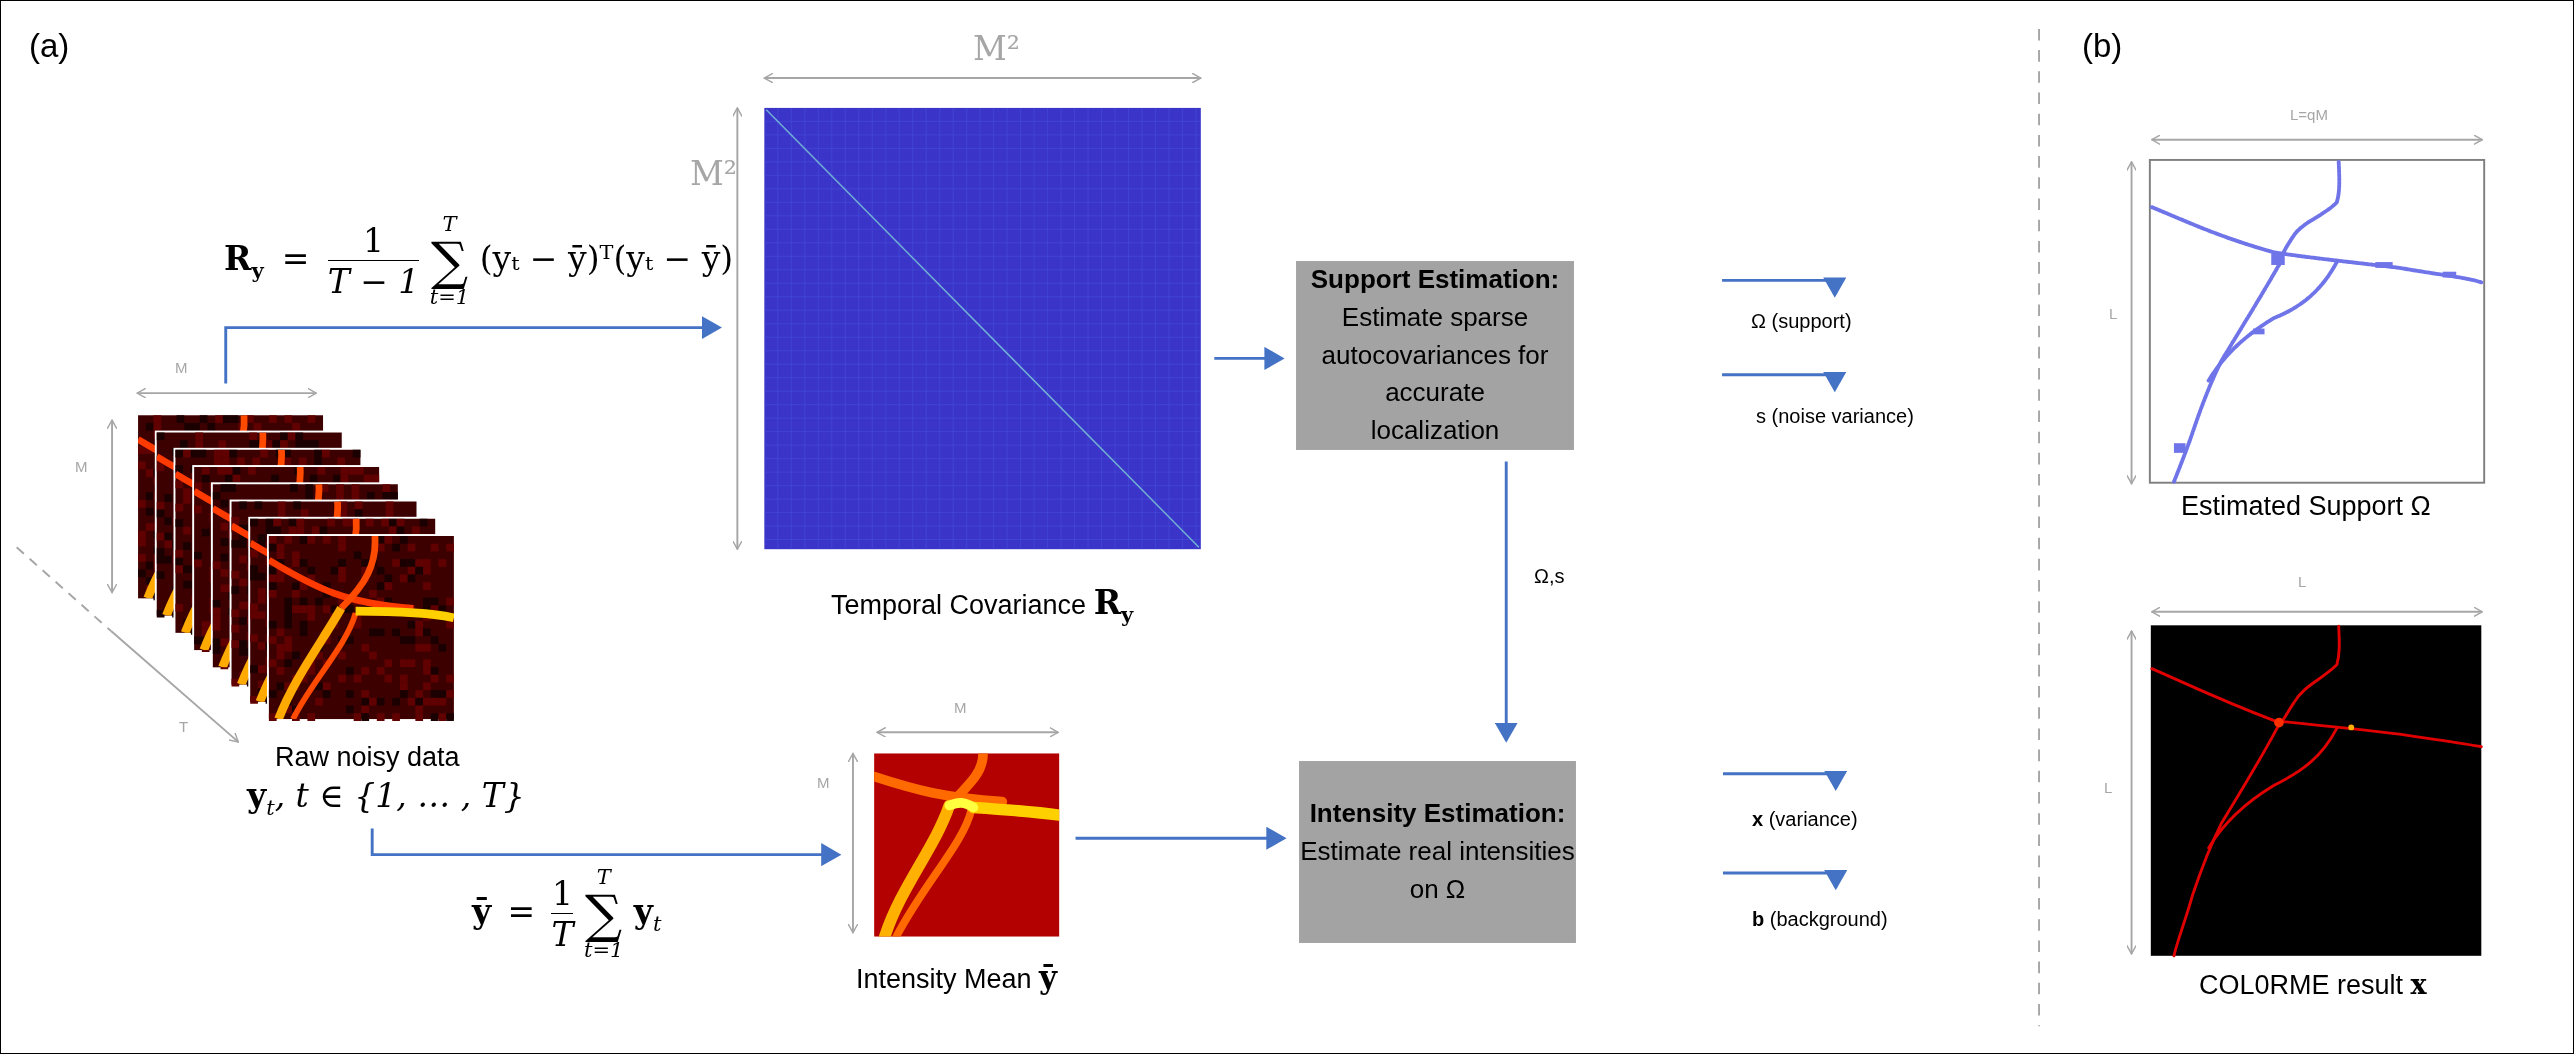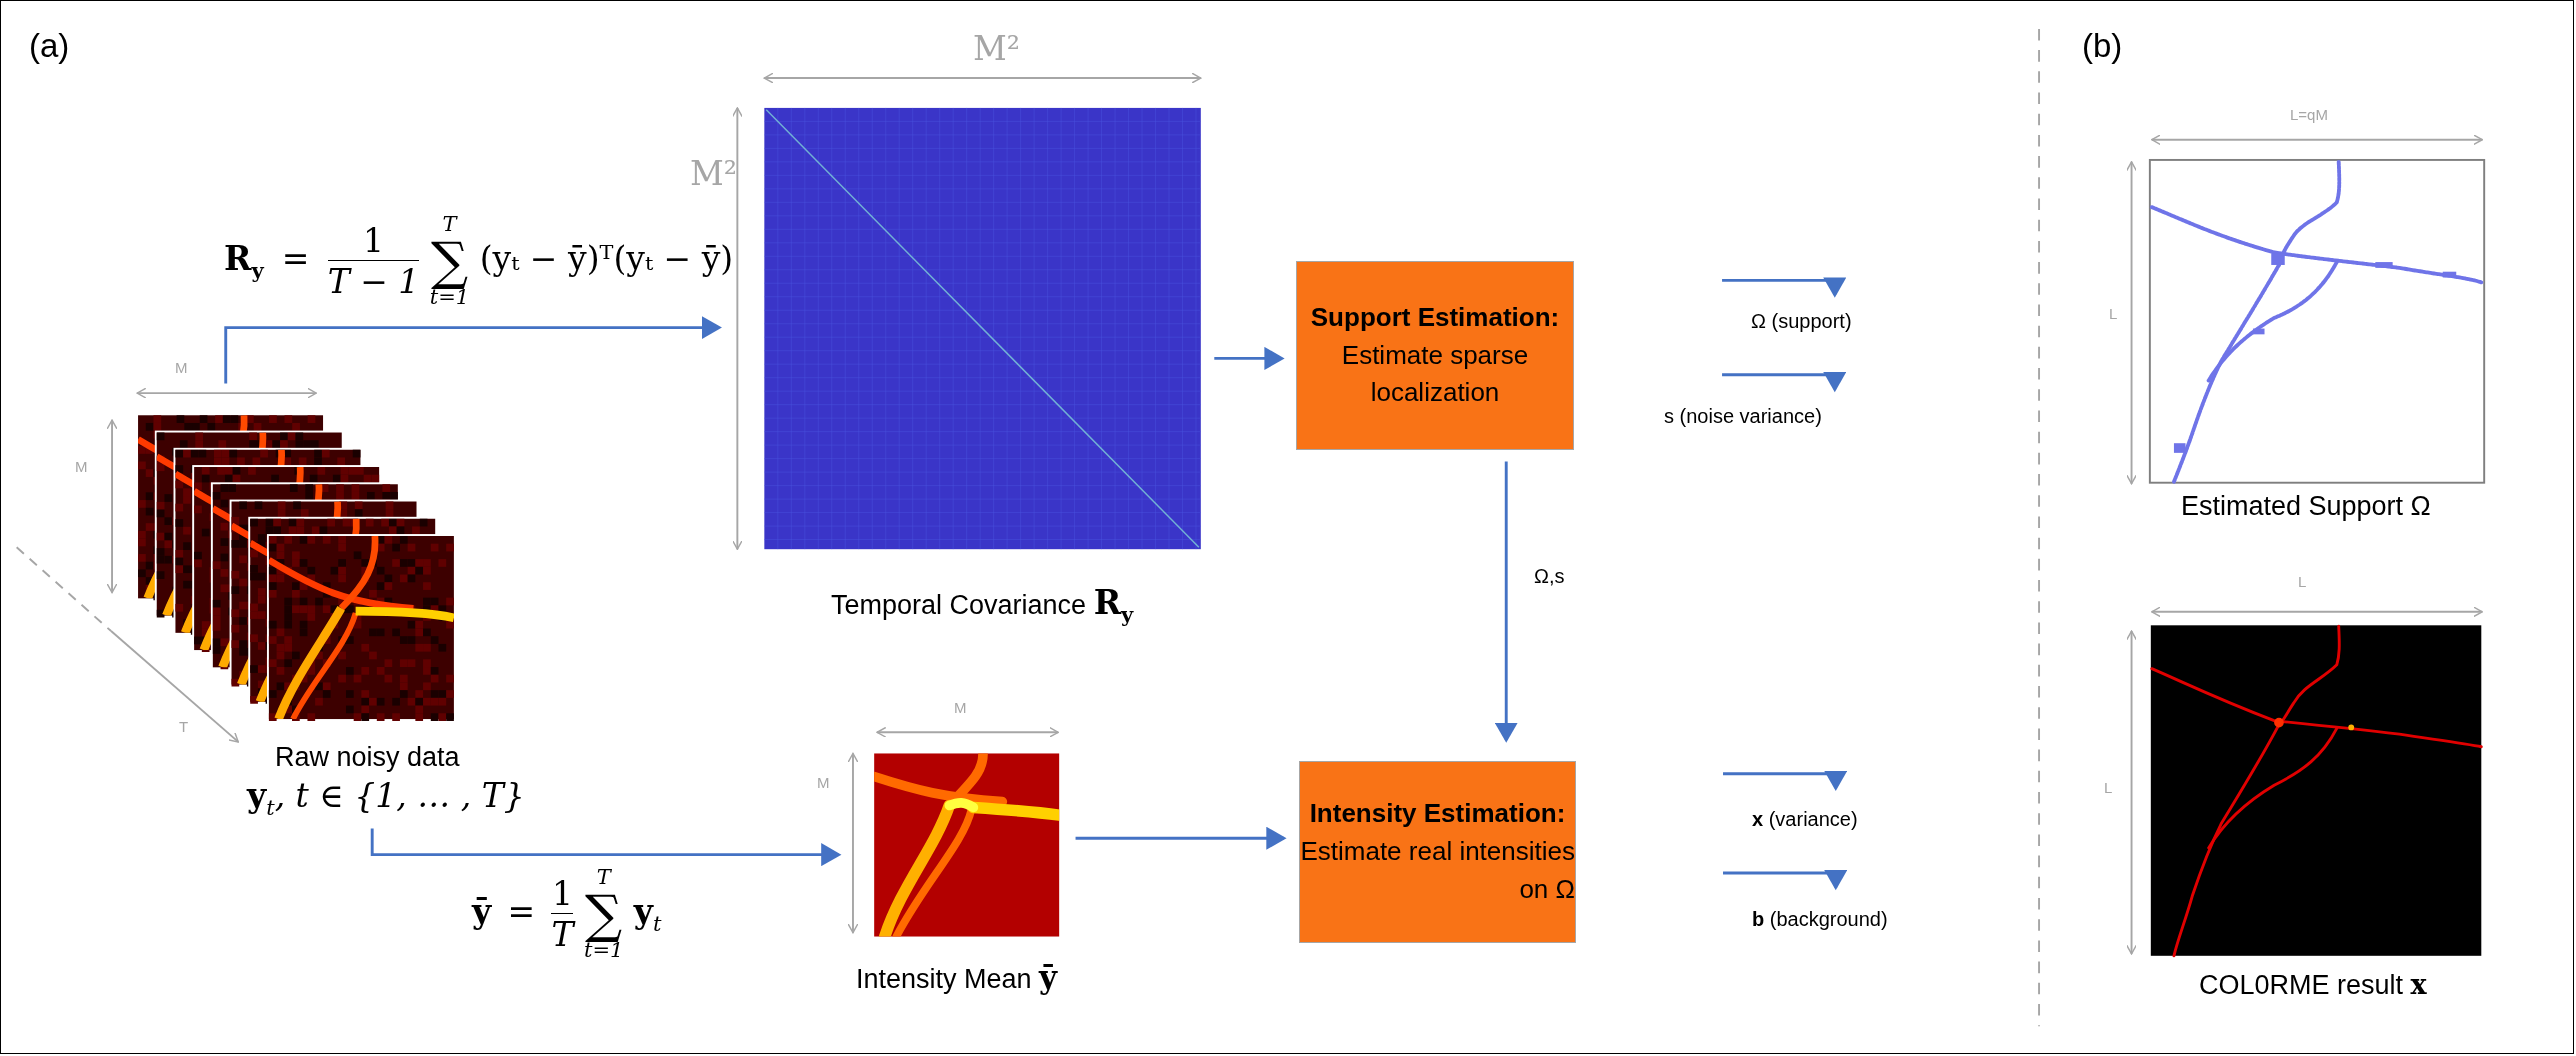--- a/index.html
+++ b/index.html
@@ -5,21 +5,21 @@
   html, body { margin: 0; padding: 0; background: #ffffff; }
   body { width: 2576px; height: 1056px; position: relative; overflow: hidden; font-family: "Liberation Sans", "DejaVu Sans", sans-serif; }
   .frame { position: absolute; left: 0; top: 0; width: 2572px; height: 1052px; border: 1.9px solid #000; box-sizing: content-box; }
   .abs { position: absolute; }
   .panel-label { font-size: 33px; color: #000; }
   .dim { color: #a6a6a6; font-size: 15px; }
   .dim-serif { color: #a6a6a6; font-family: "DejaVu Serif", serif; font-size: 33px; }
   .caption { font-size: 27px; color: #000; white-space: nowrap; }
   .caption b { font-family: "DejaVu Serif", serif; }
   .math { font-family: "DejaVu Serif", "Liberation Serif", serif; color: #000; white-space: nowrap; }
-  .box { position: absolute; border: 1.9px solid #a6a6a6; background: #f97316; box-sizing: border-box; display: flex; flex-direction: column; align-items: center; justify-content: center; text-align: right; font-size: 26px; line-height: 1.45; color: #000; }
+  .box { position: absolute; border: 1.9px solid #a6a6a6; background: #a3a3a3; box-sizing: border-box; display: flex; flex-direction: column; align-items: center; justify-content: center; text-align: center; font-size: 26px; line-height: 1.45; color: #000; }
   .box .title { font-weight: bold; }
   .out-label { font-size: 20px; color: #000; white-space: nowrap; }
   .out-label b { font-weight: bold; }
   svg.overlay { position: absolute; left: 0; top: 0; }
 </style>
 </head>
 <body>
 
 <div class="frame"></div>
 
@@ -2019,27 +2019,28 @@
 </div>
 
 <div class="abs caption" style="left:856px;top:959px;">
   <span>Intensity Mean</span>
   <b style="font-size:31px;">ȳ</b>
 </div>
 
 <div class="box" style="left:1296px;top:261px;width:278px;height:189px;">
   <div class="title">Support Estimation:</div>
   <div>Estimate sparse</div>
+  <div>autocovariances for accurate</div>
   <div>localization</div>
 </div>
 
 <div class="abs out-label" style="left:1751px;top:310px;">
   <span>Ω</span><span> (support)</span>
 </div>
-<div class="abs out-label" style="left:1664px;top:405px;">
+<div class="abs out-label" style="left:1756px;top:405px;">
   <span>s</span><span> (noise variance)</span>
 </div>
 
 <div class="abs out-label" style="left:1534px;top:565px;">Ω,s</div>
 
 <div class="box" style="left:1299px;top:761px;width:277px;height:182px;">
   <div class="title">Intensity Estimation:</div>
   <div>Estimate real intensities on Ω</div>
 </div>
 

